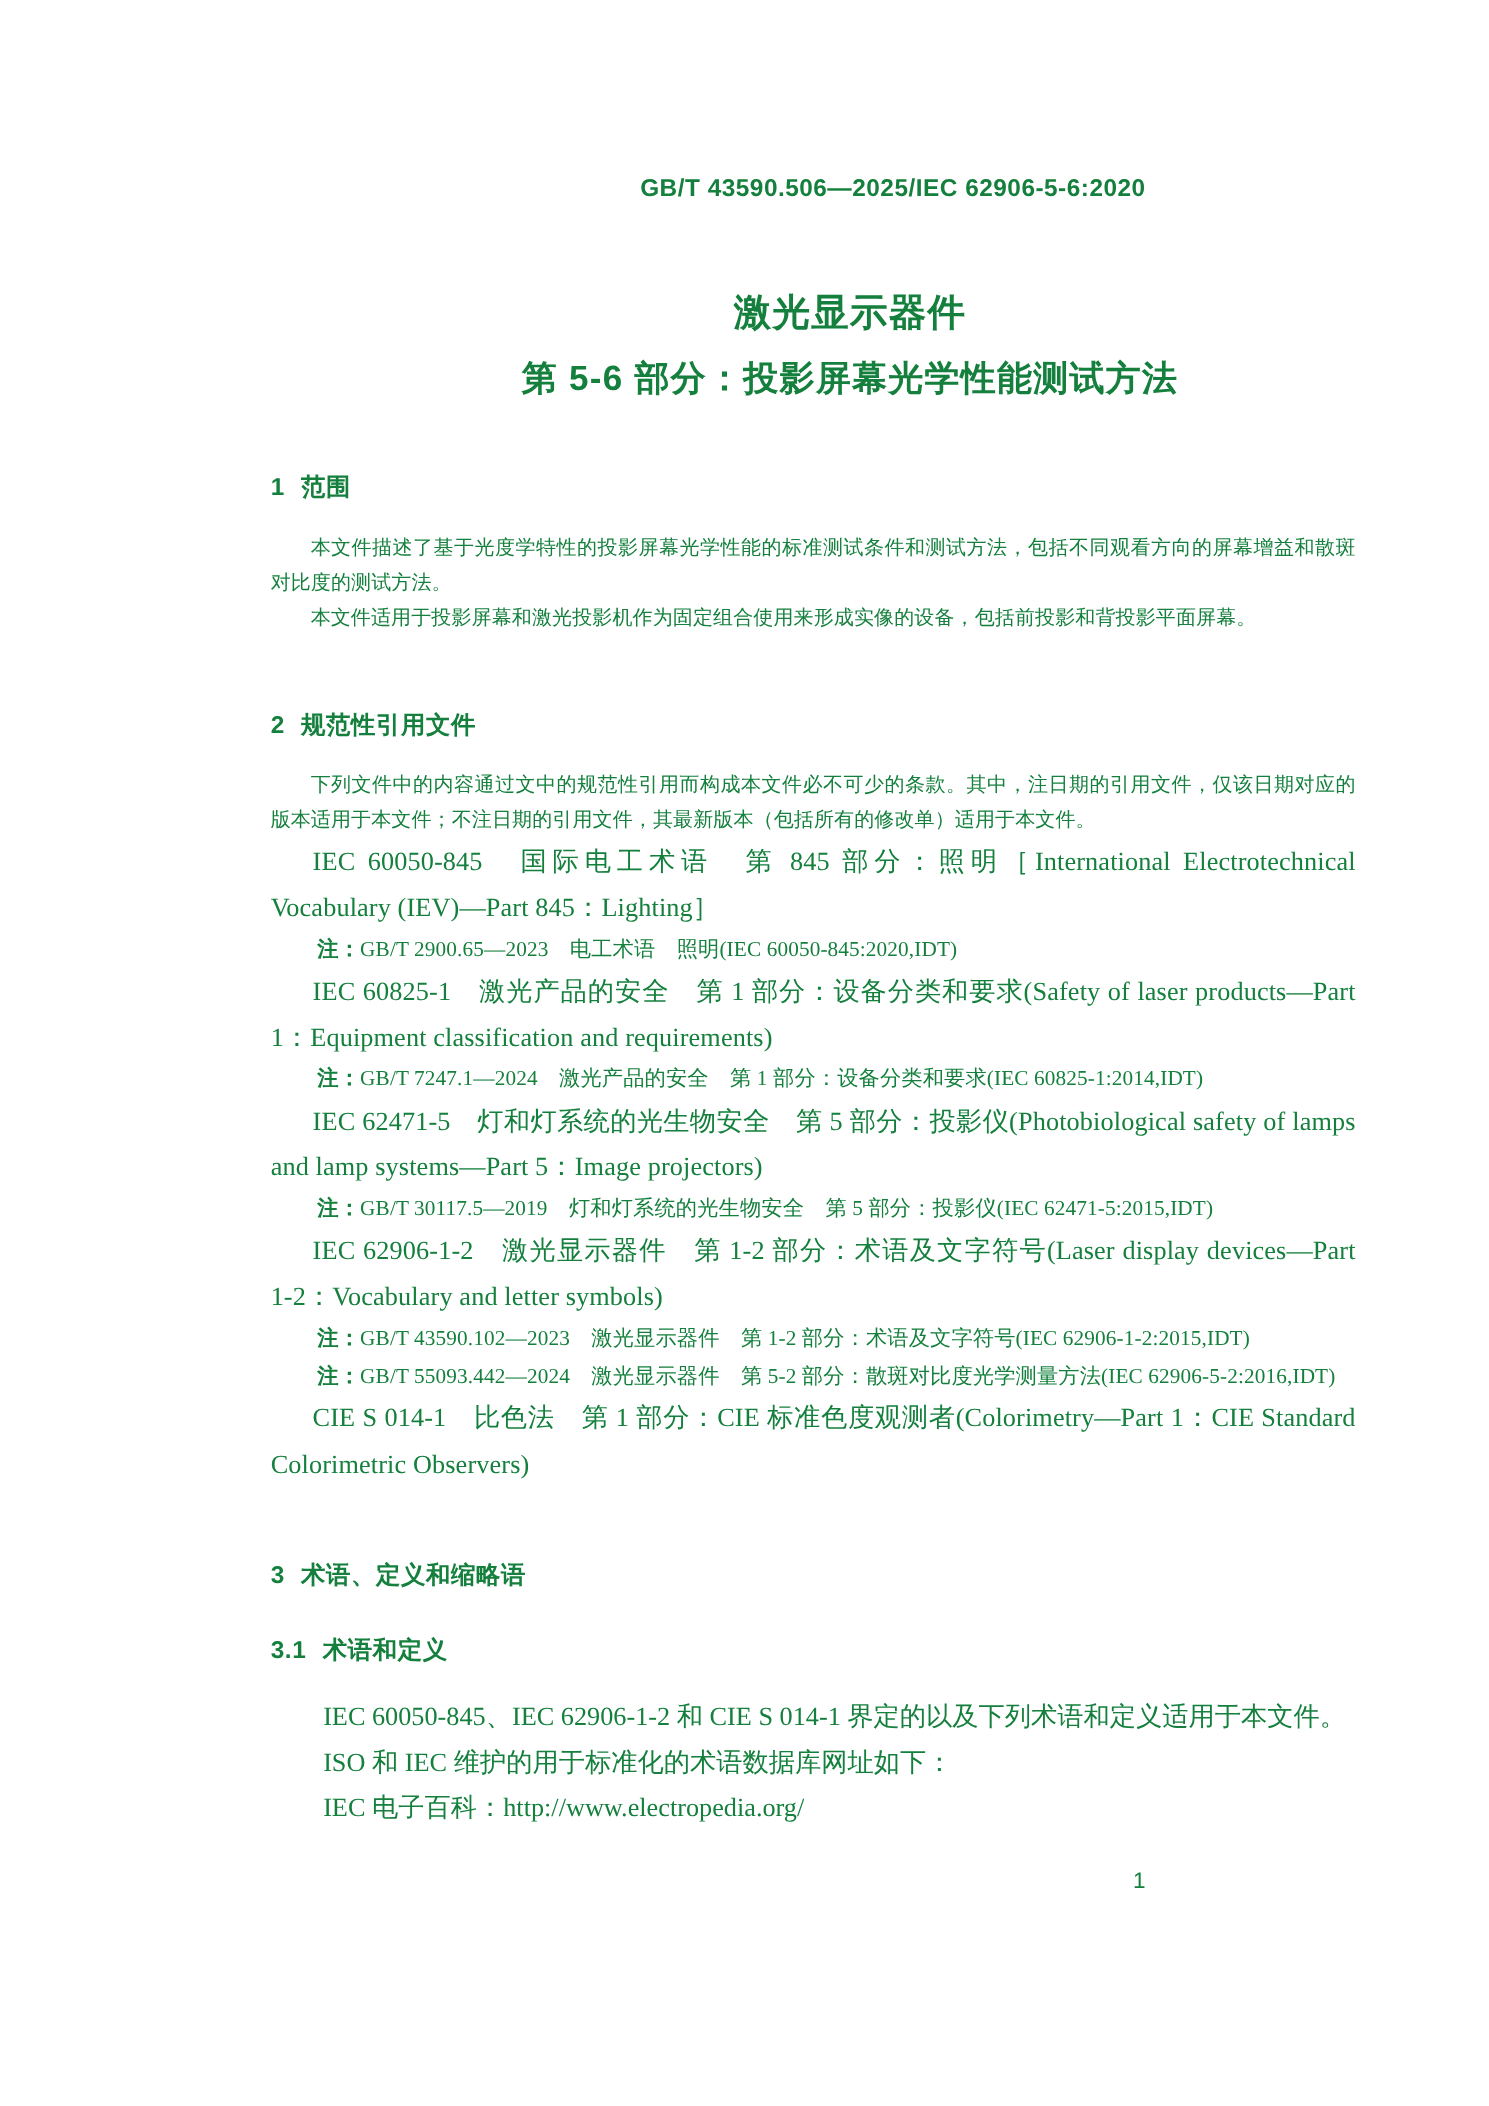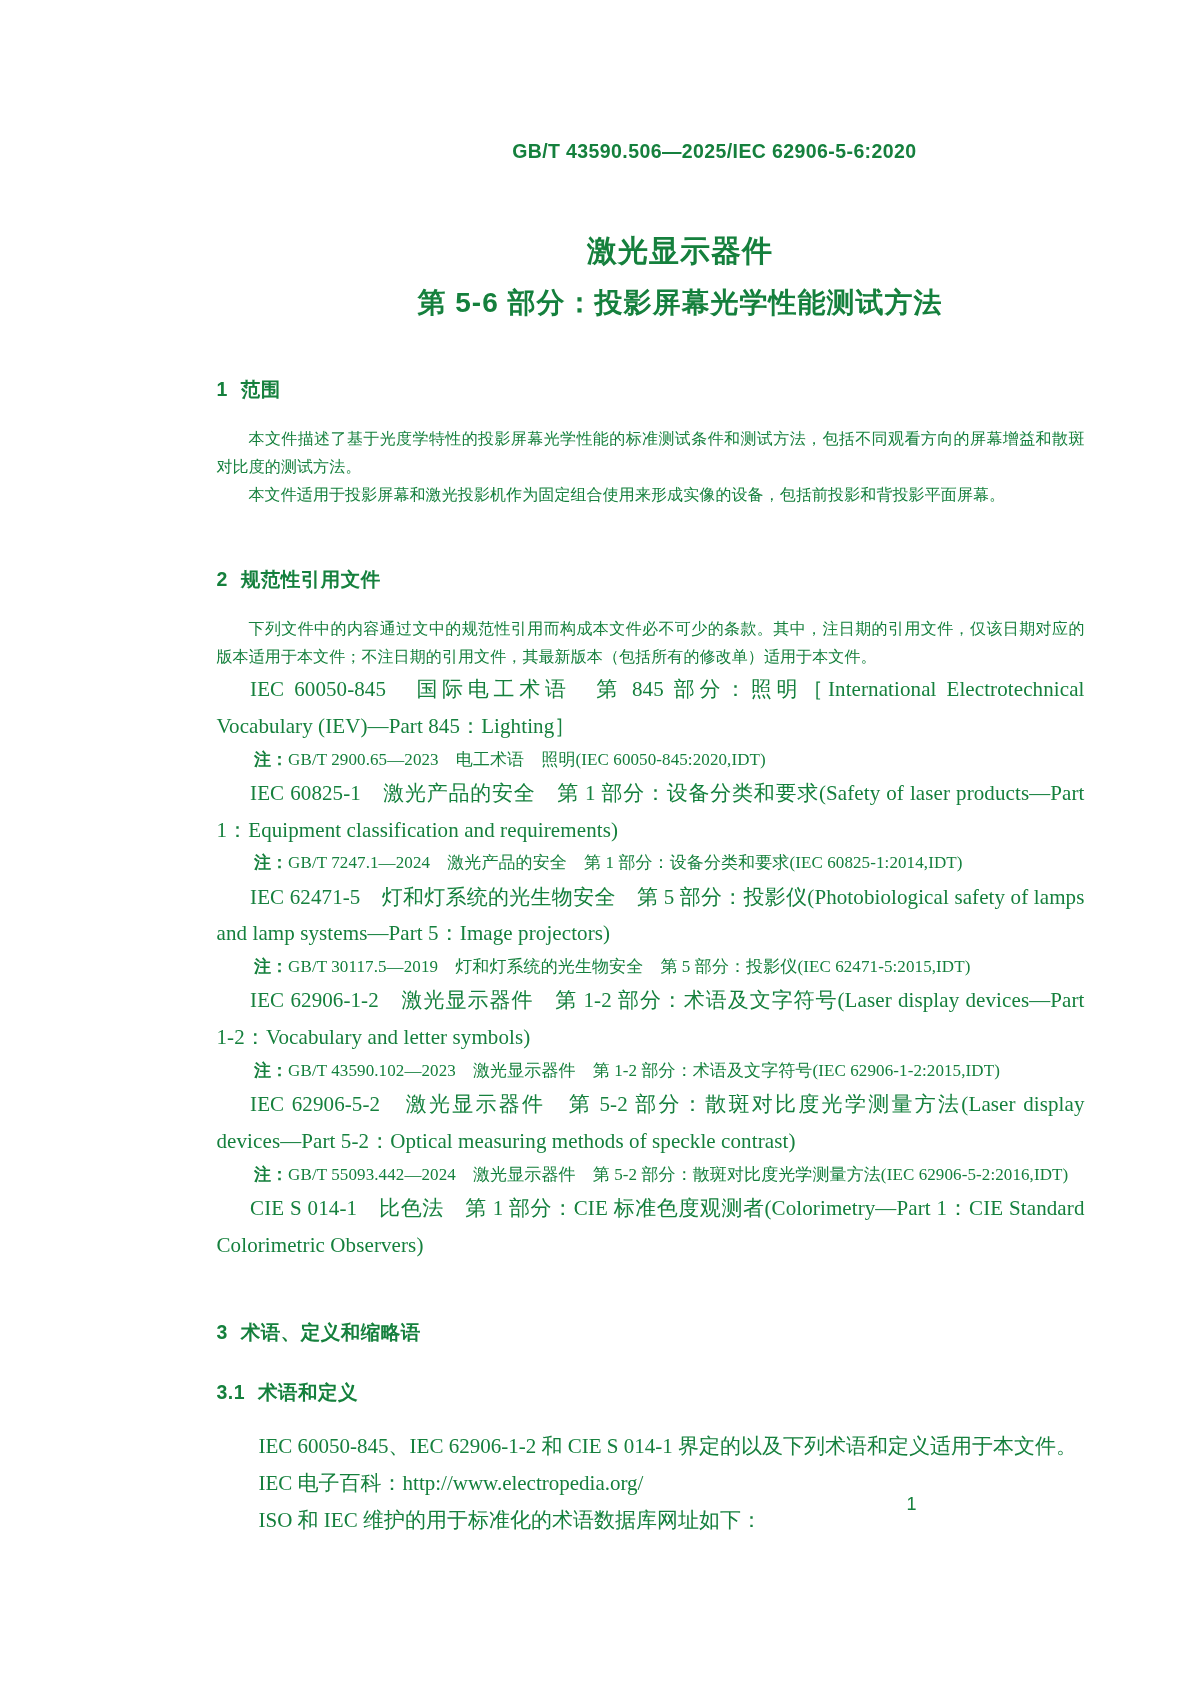--- a/index.html
+++ b/index.html
@@ -161,37 +161,36 @@
 
       <p class="ref">IEC 60825-1　激光产品的安全　第 1 部分：设备分类和要求(Safety of laser products—Part 1：Equipment classification and requirements)</p>
       <p class="note"><span class="note-label">注：</span><span>GB/T 7247.1—2024　激光产品的安全　第 1 部分：设备分类和要求(IEC 60825-1:2014,IDT)</span></p>
 
       <p class="ref">IEC 62471-5　灯和灯系统的光生物安全　第 5 部分：投影仪(Photobiological safety of lamps and lamp systems—Part 5：Image projectors)</p>
       <p class="note"><span class="note-label">注：</span><span>GB/T 30117.5—2019　灯和灯系统的光生物安全　第 5 部分：投影仪(IEC 62471-5:2015,IDT)</span></p>
 
       <p class="ref">IEC 62906-1-2　激光显示器件　第 1-2 部分：术语及文字符号(Laser display devices—Part 1-2：Vocabulary and letter symbols)</p>
       <p class="note"><span class="note-label">注：</span><span>GB/T 43590.102—2023　激光显示器件　第 1-2 部分：术语及文字符号(IEC 62906-1-2:2015,IDT)</span></p>
 
-      <p class="ref">IEC 62906-5-2　激光显示器件　第 5-2 部分：散斑对比度光学测量方法(Laser display devices—Part 5-2：Optical measuring methods of speckle contrast)</p>
       <p class="note"><span class="note-label">注：</span><span>GB/T 55093.442—2024　激光显示器件　第 5-2 部分：散斑对比度光学测量方法(IEC 62906-5-2:2016,IDT)</span></p>
 
       <p class="ref">CIE S 014-1　比色法　第 1 部分：CIE 标准色度观测者(Colorimetry—Part 1：CIE Standard Colorimetric Observers)</p>
     </div>
 
     <div class="h1 sec-3">
       <span class="num">3</span><span>术语、定义和缩略语</span>
     </div>
 
     <div class="h1 sec-31">
       <span class="num">3.1</span><span>术语和定义</span>
     </div>
 
     <div class="para-group">
       <p class="tail">IEC 60050-845、IEC 62906-1-2 和 CIE S 014-1 界定的以及下列术语和定义适用于本文件。</p>
+      <p class="tail">ISO 和 IEC 维护的用于标准化的术语数据库网址如下：</p>
       <p class="tail">IEC 电子百科：http://www.electropedia.org/</p>
-      <p class="tail">ISO 和 IEC 维护的用于标准化的术语数据库网址如下：</p>
     </div>
 
   </div>
 
   <div class="folio">1</div>
 
 </div>
 
 </body></html>

